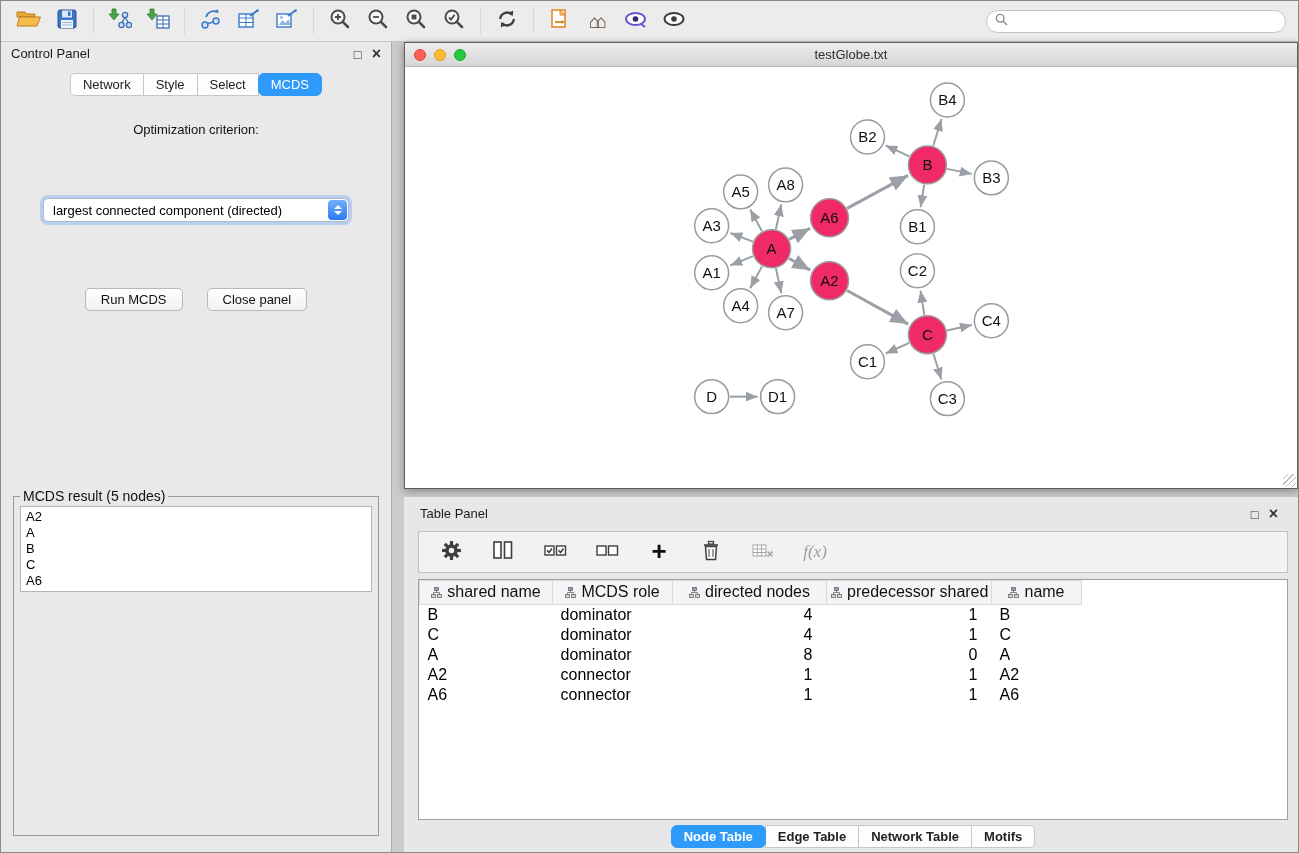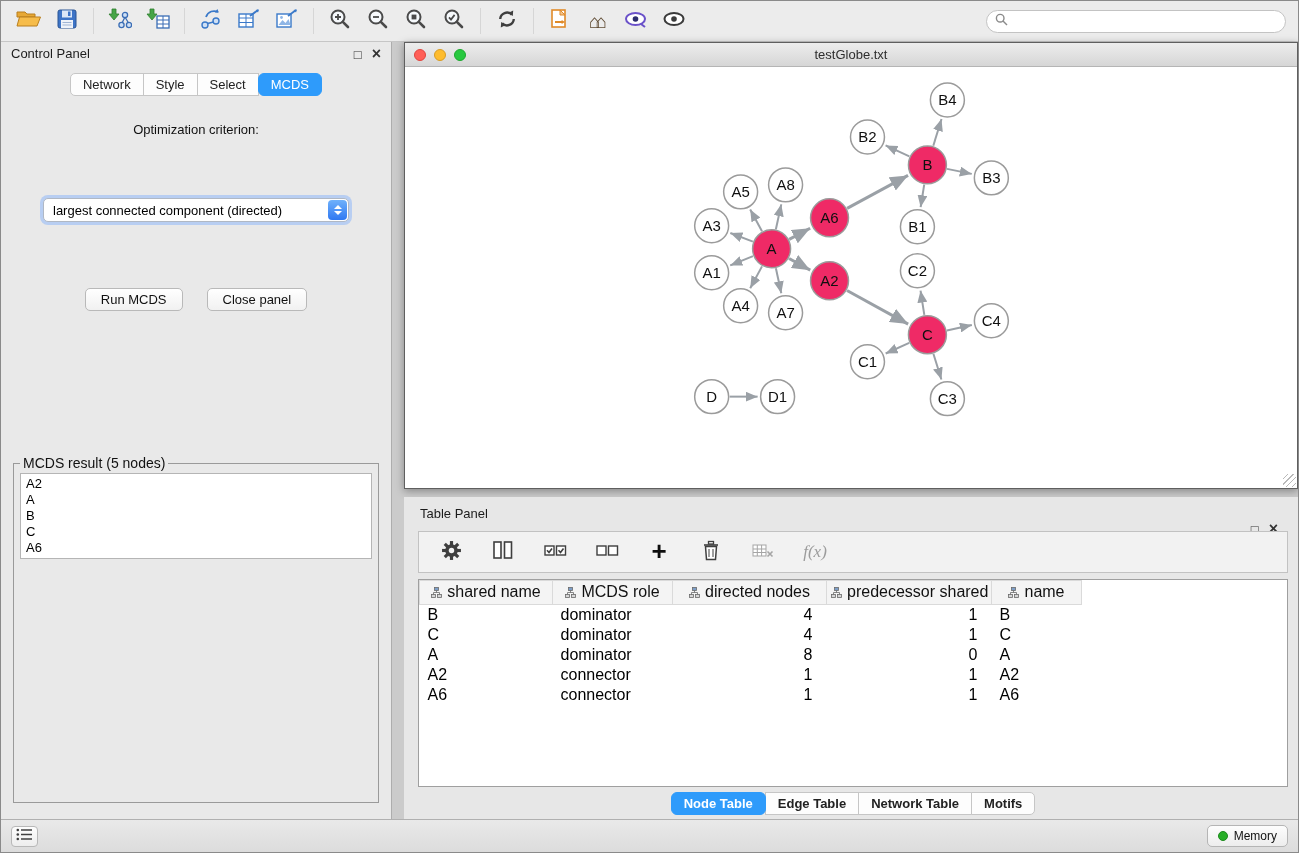--- a/index.html
+++ b/index.html
@@ -399,21 +399,21 @@
               <g>
                 <circle cx="373" cy="330" r="17" fill="#ffffff" stroke="#9b9b9b" stroke-width="1.5"></circle>
                 <text x="373" y="335" text-anchor="middle" font-size="15" font-family="&quot;Liberation Sans&quot;, sans-serif" fill="#101010">D1</text>
               </g>
             </svg>
           <div class="grip"></div>
         </div>
       </div>
 
       <div class="table-panel">
-        <div class="panel-head" style="padding-left:2px;flex-direction:column;">
+        <div class="panel-head" style="padding-left:2px;">
           <span>Table Panel</span>
           <span class="panel-ctrls">
             <span class="wc">□</span>
             <span class="wc close">×</span>
           </span>
         </div>
         <div class="tp-toolbar">
           <span class="tbtn">
             <span><svg width="21" height="21" viewBox="0 0 20 20">
                   <g stroke="#3f3f3f" stroke-width="3">
@@ -558,34 +558,14 @@
               <div class="seg">Edge Table</div>
               <div class="seg">Network Table</div>
               <div class="seg">Motifs</div>
             </div>
         </div>
       </div>
 
     </div>
   </div>
 
-  <div class="statusbar">
-    <span class="sq-btn">
-      <span><svg width="17" height="13" viewBox="0 0 17 13">
-            <g stroke="#3f3f3f" stroke-width="1.5">
-              <line x1="5" y1="2" x2="16" y2="2"></line>
-              <line x1="5" y1="6.5" x2="16" y2="6.5"></line>
-              <line x1="5" y1="11" x2="16" y2="11"></line>
-            </g>
-            <g fill="#3f3f3f">
-              <circle cx="1.8" cy="2" r="1.3"></circle>
-              <circle cx="1.8" cy="6.5" r="1.3"></circle>
-              <circle cx="1.8" cy="11" r="1.3"></circle>
-            </g>
-          </svg></span>
-    </span>
-    <span class="memory">
-      <span class="memdot"></span>
-      <span>Memory</span>
-    </span>
-  </div>
 
 </div>
 
 </body></html>

